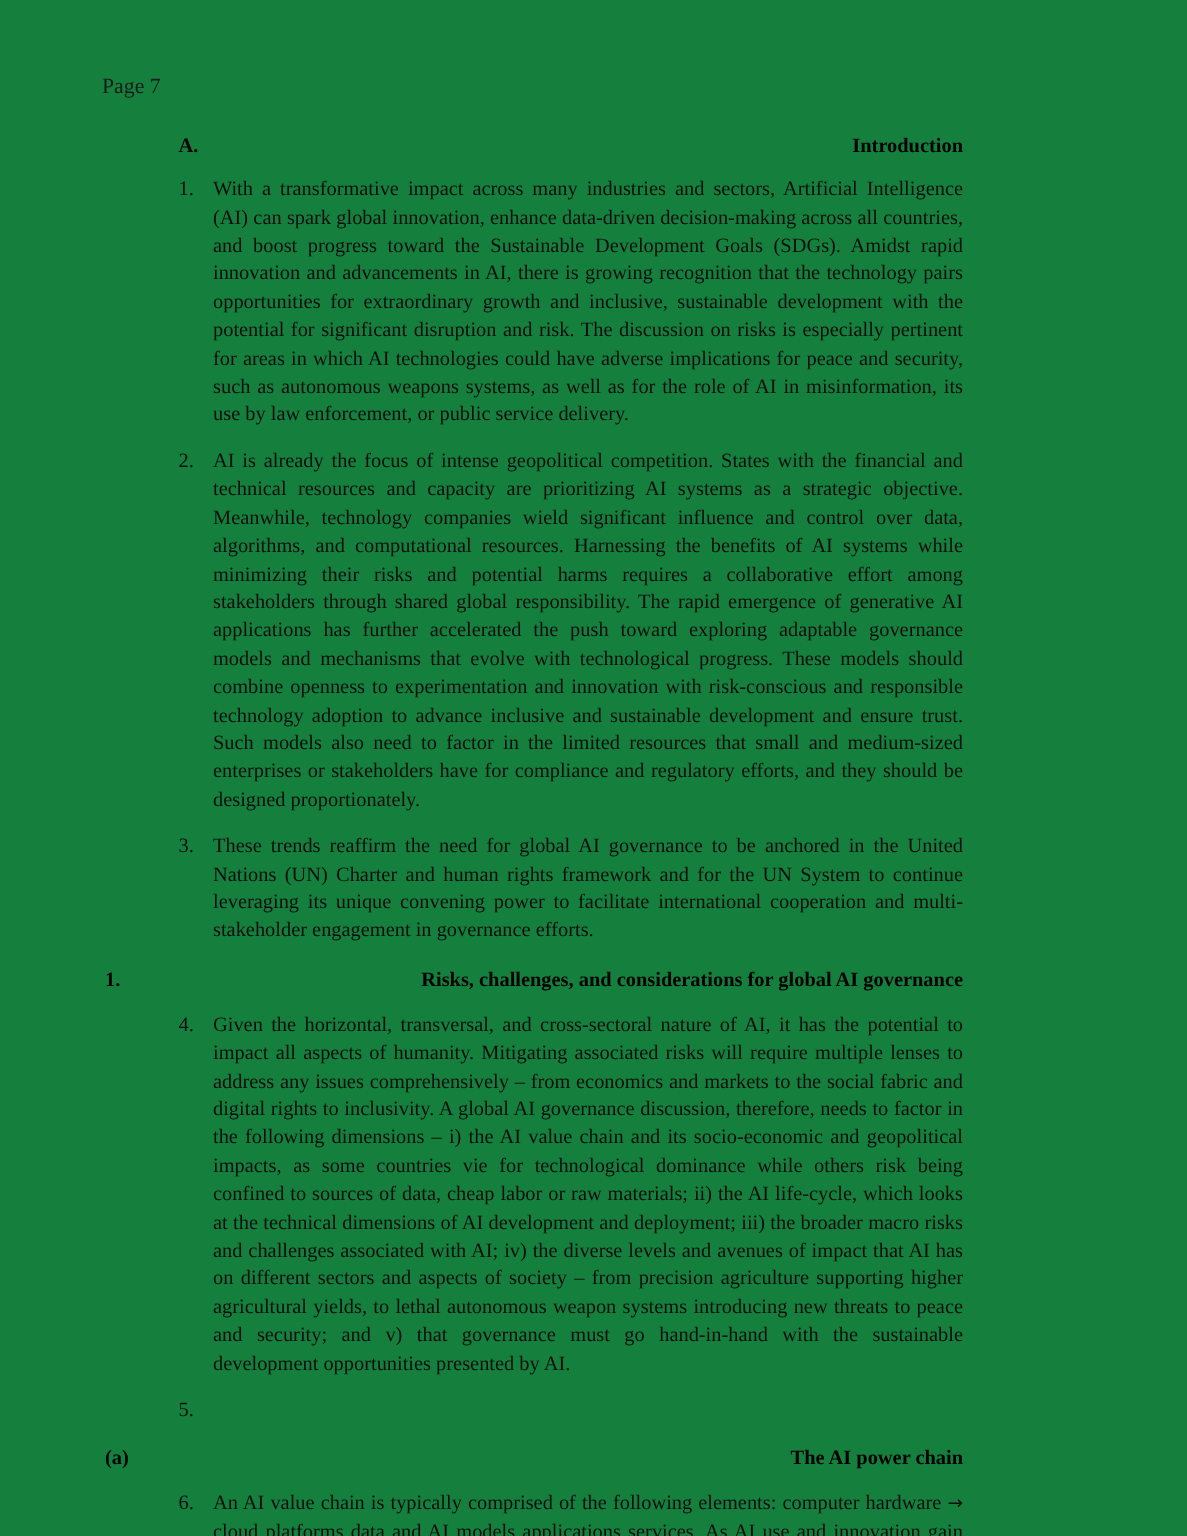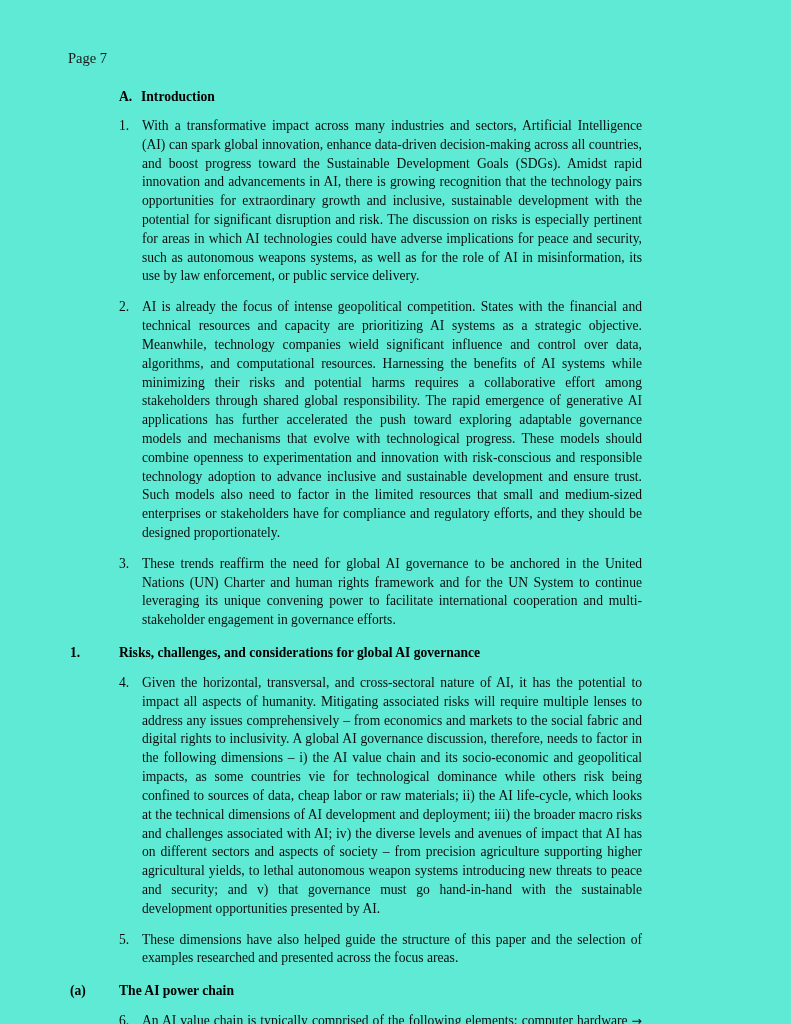--- a/index.html
+++ b/index.html
@@ -12,21 +12,21 @@
     height: 1024px;
     font-family: "Liberation Serif", "DejaVu Serif", serif;
     color: #0d0d0d;
     -webkit-font-smoothing: antialiased;
     overflow: hidden;
   }
   .page {
     position: relative;
     width: 791px;
     height: 1024px;
-    background: #5eead4;
+    background: #15803d;
     text-decoration: underline;
   }
 
   
   .page-header {
     position: absolute;
     left: 68px;
     top: 50px;
     font-size: 14.5px;
     line-height: 1.2;
@@ -67,20 +67,21 @@
     margin-top: 14px;
     margin-bottom: 12px;
   }
   .heading.level-num .h-marker,
   .heading.level-alpha .h-marker {
     width: 49px;
     flex: 0 0 49px;
   }
   .h-text {
     flex: 1 1 auto;
+    text-align: right;
   }
 
   
   .para {
     display: flex;
     align-items: baseline;
     margin: 0 0 12px 0;
     padding-left: 49px;
   }
   .para .p-num {
@@ -134,21 +135,20 @@
       <div class="heading level-num">
         <span class="h-marker">1.</span>
         <span class="h-text">Risks, challenges, and considerations for global AI governance</span>
       </div>
       <div class="para">
         <span class="p-num">4.</span>
         <span class="p-body">Given the horizontal, transversal, and cross-sectoral nature of AI, it has the potential to impact all aspects of humanity. Mitigating associated risks will require multiple lenses to address any issues comprehensively – from economics and markets to the social fabric and digital rights to inclusivity. A global AI governance discussion, therefore, needs to factor in the following dimensions – i) the AI value chain and its socio-economic and geopolitical impacts, as some countries vie for technological dominance while others risk being confined to sources of data, cheap labor or raw materials; ii) the AI life-cycle, which looks at the technical dimensions of AI development and deployment; iii) the broader macro risks and challenges associated with AI; iv) the diverse levels and avenues of impact that AI has on different sectors and aspects of society – from precision agriculture supporting higher agricultural yields, to lethal autonomous weapon systems introducing new threats to peace and security; and v) that governance must go hand-in-hand with the sustainable development opportunities presented by AI.</span>
       </div>
       <div class="para">
         <span class="p-num">5.</span>
-        <span class="p-body">These dimensions have also helped guide the structure of this paper and the selection of examples researched and presented across the focus areas.</span>
       </div>
       <div class="heading level-alpha">
         <span class="h-marker">(a)</span>
         <span class="h-text">The AI power chain</span>
       </div>
       <div class="para">
         <span class="p-num">6.</span>
         <span class="p-body">An AI value chain is typically comprised of the following elements: computer hardware <span class="arrow">→</span> cloud platforms  data and AI models  applications  services. As AI use and innovation gain momentum, an equity gap and unequal concentration of power are emerging across all elements of this value chain. For instance, the economic benefits of AI applications are accrued primarily by three stakeholders: businesses building AI models and applications, hardware companies supplying the chips and compute capacity that power AI models, and cloud service providers. Most of these companies are currently located in a handful of countries.</span>
       </div>
     </div>

